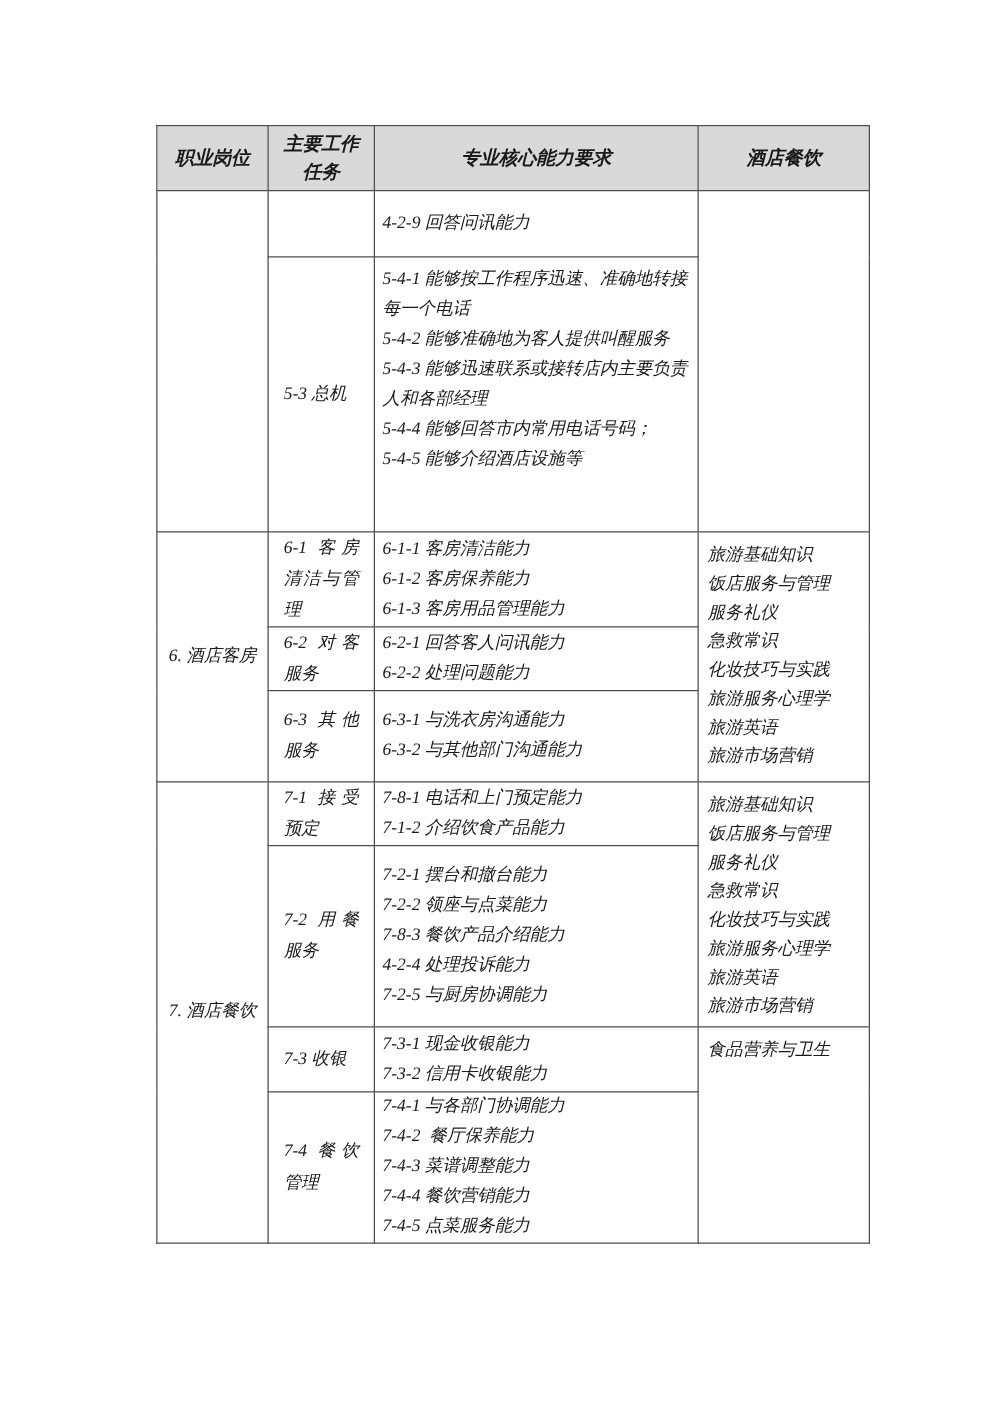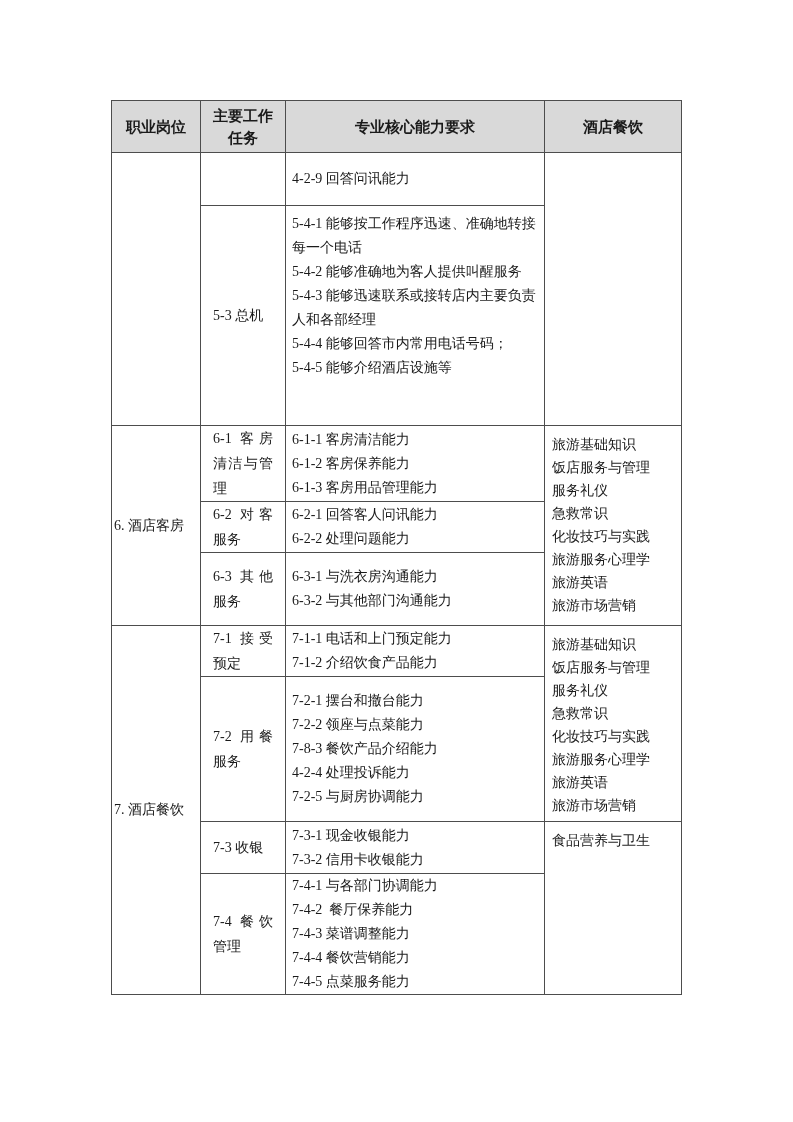--- a/index.html
+++ b/index.html
@@ -5,43 +5,44 @@
   html,body { margin:0; padding:0; background:#ffffff; }
   .page {
     position:relative;
     width:793px; height:1122px;
     background:#ffffff;
     font-family:"Liberation Serif","DejaVu Serif",serif;
     color:#1a1a1a;
     overflow:hidden;
   }
   table.doc-table {
-    position:absolute; left:111px; top:100px;
+    position:absolute; left:125px; top:100px;
     width:570px;
     border-collapse:collapse;
     table-layout:fixed;
+    font-style:italic;
   }
   .doc-table th, .doc-table td {
     border:1px solid #4d4d4d;
     overflow:hidden;
   }
   .doc-table th {
     background:#d9d9d9;
     font-weight:bold;
     font-size:15px;
     line-height:22px;
     text-align:center;
     vertical-align:middle;
     padding:0 6px;
   }
   .doc-table td { font-size:14px; }
 
   
   td.pos {
-    text-align:left;
+    text-align:center;
     vertical-align:middle;
     padding:0 2px;
     line-height:24px;
   }
   
   td.task {
     text-align:justify;
     text-justify:inter-character;
     vertical-align:middle;
     padding:0 12px;
@@ -145,21 +146,21 @@
         <td class="abil">
           <div class="ln">6-3-1 与洗衣房沟通能力</div>
           <div class="ln">6-3-2 与其他部门沟通能力</div>
         </td>
       </tr>
 
       <tr class="h-71">
         <td class="pos" rowspan="4">7. 酒店餐饮</td>
         <td class="task">7-1 接受预定</td>
         <td class="abil">
-          <div class="ln">7-1-1 电话和上门预定能力</div>
+          <div class="ln">7-8-1 电话和上门预定能力</div>
           <div class="ln">7-1-2 介绍饮食产品能力</div>
         </td>
         <td class="course" rowspan="2">
           <div class="ln">旅游基础知识</div>
           <div class="ln">饭店服务与管理</div>
           <div class="ln">服务礼仪</div>
           <div class="ln">急救常识</div>
           <div class="ln">化妆技巧与实践</div>
           <div class="ln">旅游服务心理学</div>
           <div class="ln">旅游英语</div>

